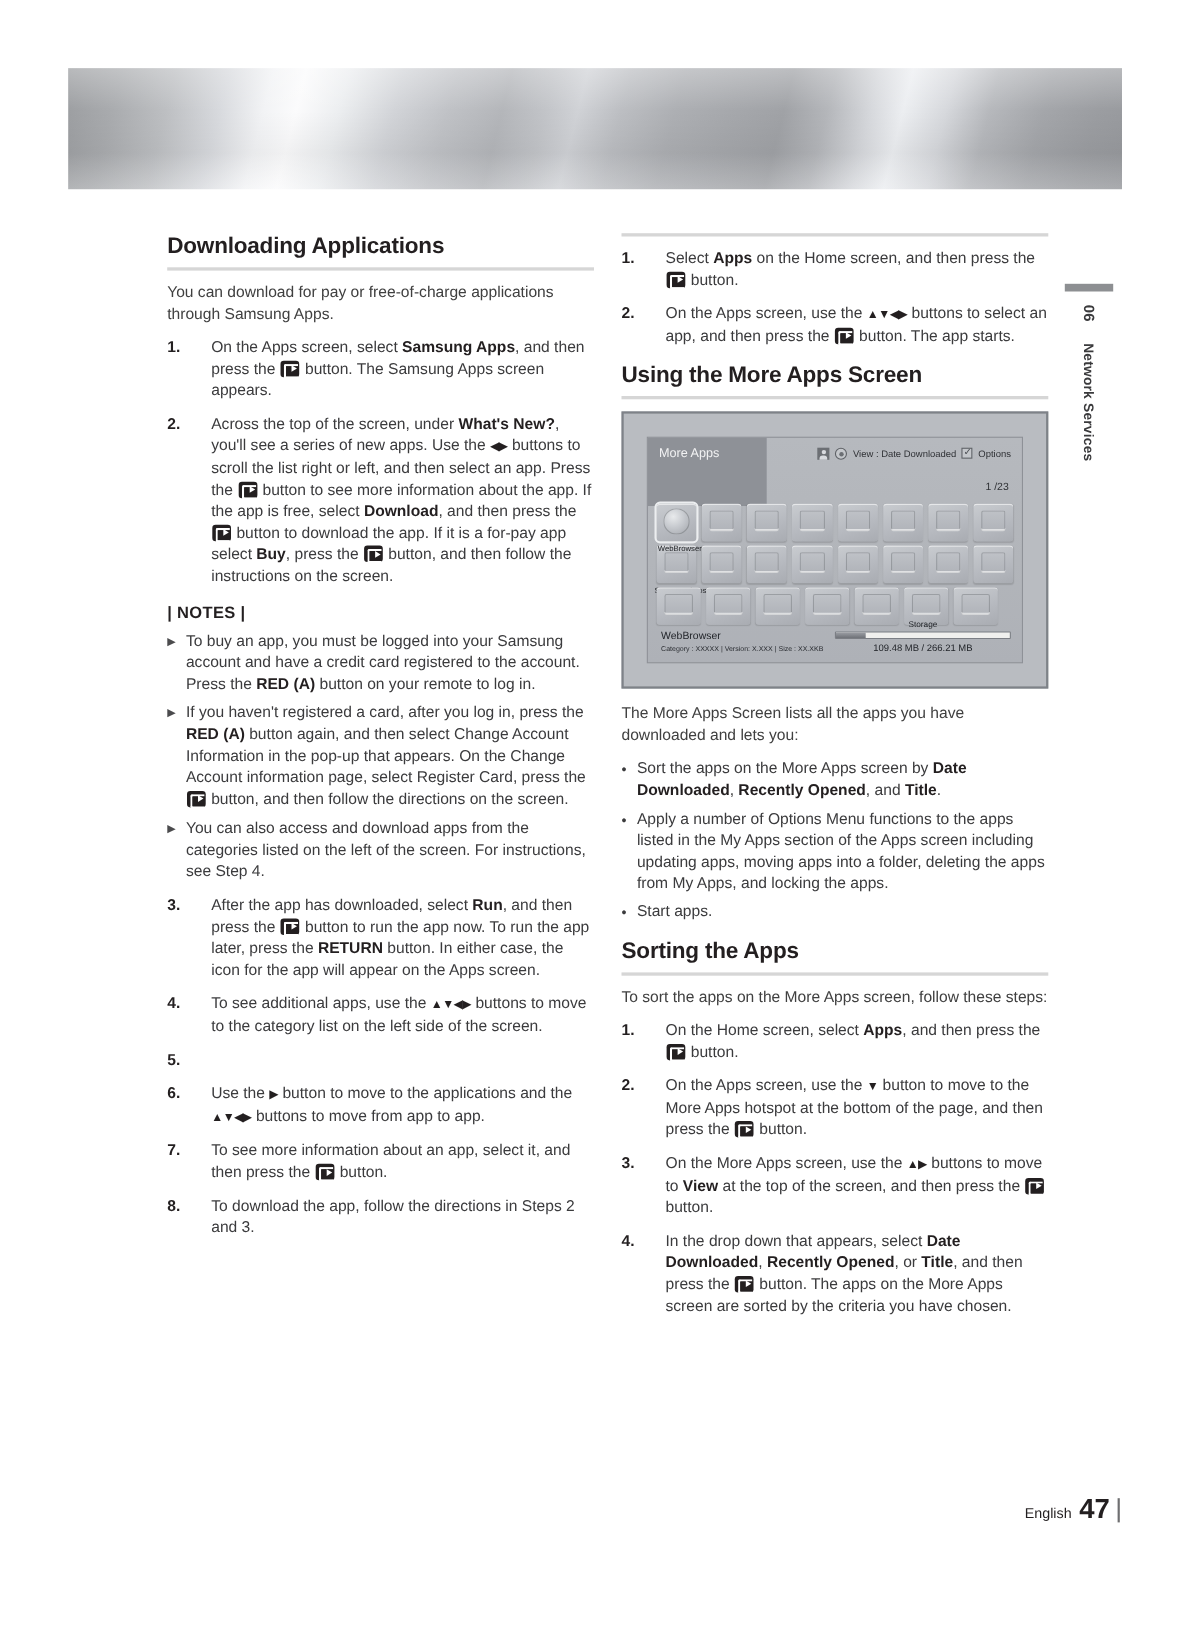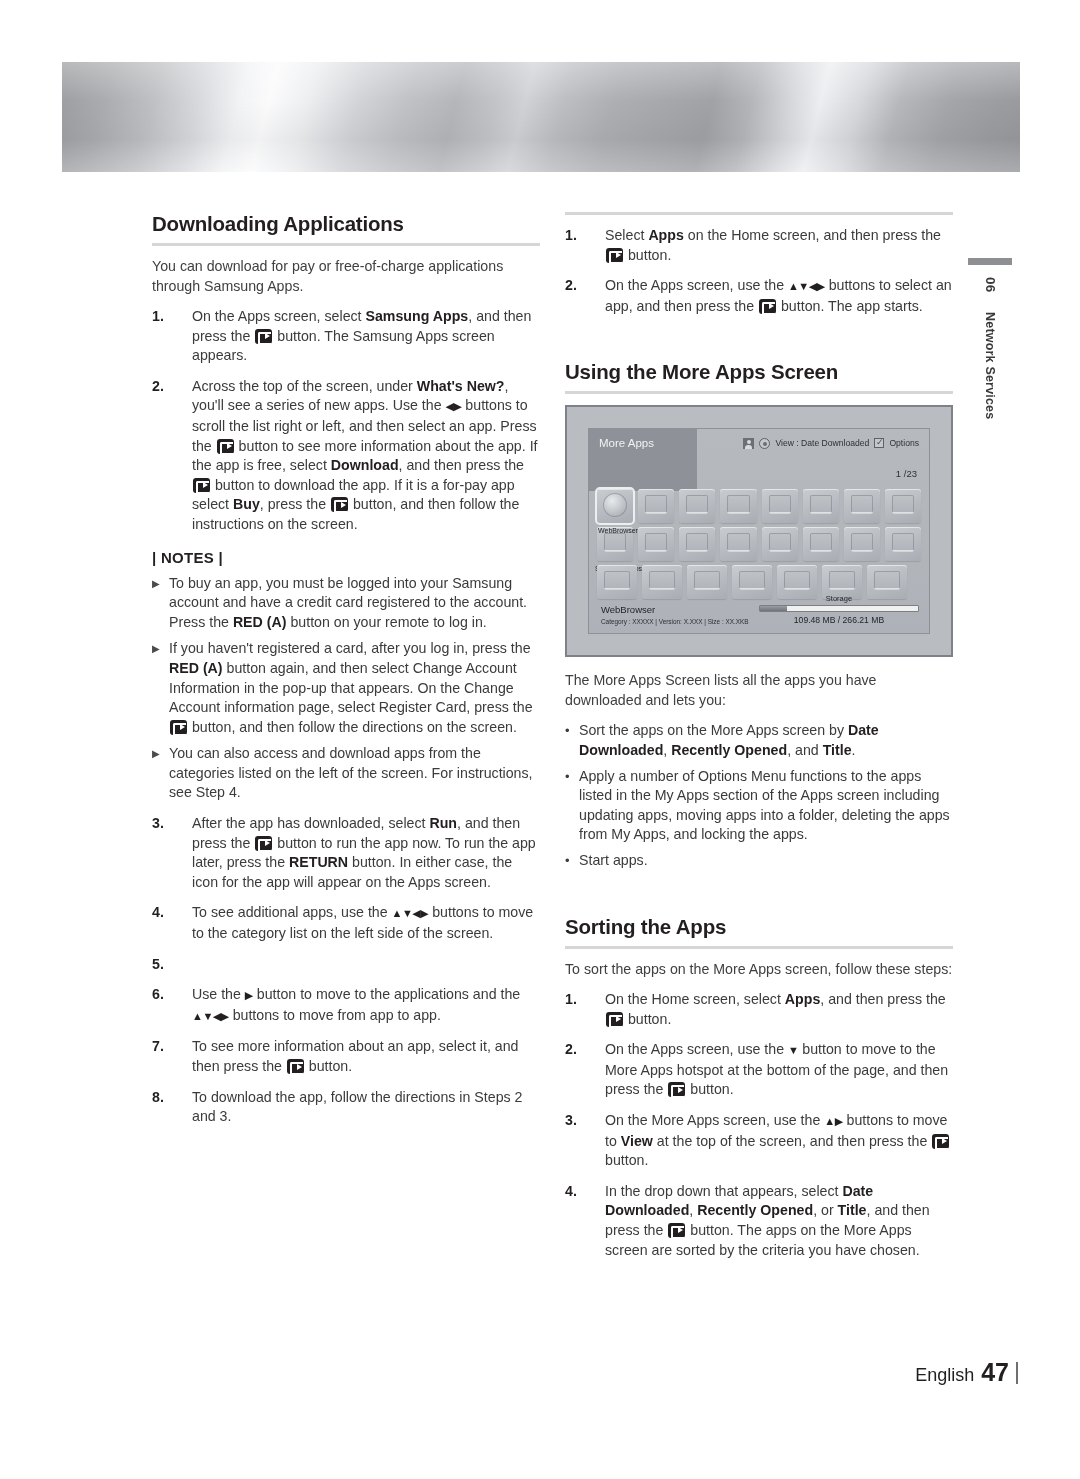--- a/index.html
+++ b/index.html
@@ -50,21 +50,21 @@
   
   .col { position: absolute; top: 212px; width: 388px; }
   .col-left  { left: 152px; }
   .col-right { left: 565px; }
 
   h2.section {
     font-size: 20.5px; font-weight: bold; color: #231f20;
     margin: 0 0 7px 0; letter-spacing: -.2px;
   }
   .rule { height: 3px; background: #d6d6d6; margin-bottom: 11px; }
-  h2.section.second { margin-top: 44px; }
+  h2.section.second { margin-top: 13px; }
 
   p.intro {
     font-size: 14.2px; line-height: 19.5px; margin: 0 0 11px 0; color: #404040;
   }
 
   ol.steps { margin: 0; padding: 0; list-style: none; }
   ol.steps > li {
     display: flex; font-size: 14.2px; line-height: 19.6px;
     color: #3b3b3d; margin-bottom: 11px;
   }
@@ -218,21 +218,21 @@
     position: absolute; left: 0; top: 0; bottom: 0; width: 17%;
     background: linear-gradient(180deg,#9a9da3 0%, #6f7278 100%);
   }
   .tv-storage-val { font-size: 8.6px; color: #22252a; margin-top: 3px; }
 
   
   .footer {
     position: absolute; right: 62px; bottom: 92px;
     display: flex; align-items: baseline; gap: 7px;
   }
-  .footer .lang { font-size: 18px; color: #231f20; }
+  .footer .lang { font-size: 13px; color: #231f20; }
   .footer .pg { font-size: 25px; font-weight: bold; color: #231f20; }
   .footer .bar { width: 2px; height: 22px; background: #6f6f71; align-self: center; }
 </style>
 </head>
 <body>
 
 <div class="banner">
   <div class="banner-sheen"></div>
 </div>
 

